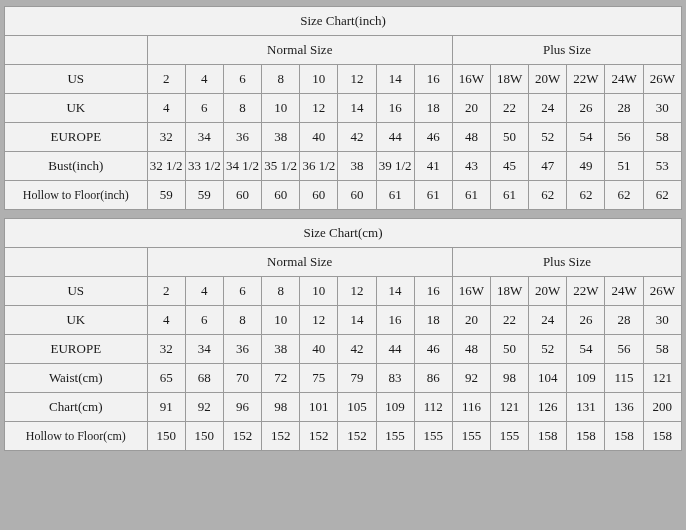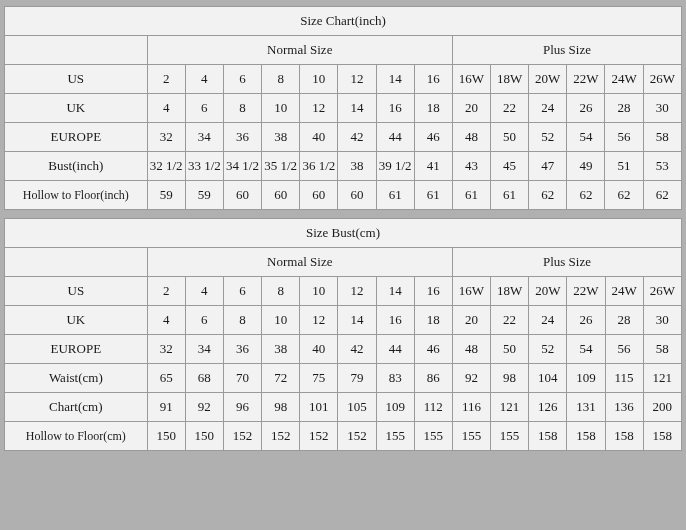--- a/index.html
+++ b/index.html
@@ -198,21 +198,21 @@
         <col class="col-data">
       <col class="col-data">
         <col class="col-data">
         <col class="col-data">
         <col class="col-data">
       <col class="col-data">
         <col class="col-data">
     </colgroup>
     <tbody>
       <tr>
-        <td class="title" colspan="15">Size Bust(cm)</td>
+        <td class="title" colspan="15">Size Chart(cm)</td>
       </tr>
       <tr>
         <td class="blank"></td>
         <td class="group" colspan="8">Normal Size</td>
         <td class="group" colspan="6">Plus Size</td>
       </tr>
       <tr>
         <td class="rowhead">US</td>
         <td class="val">2</td>
         <td class="val">4</td>

